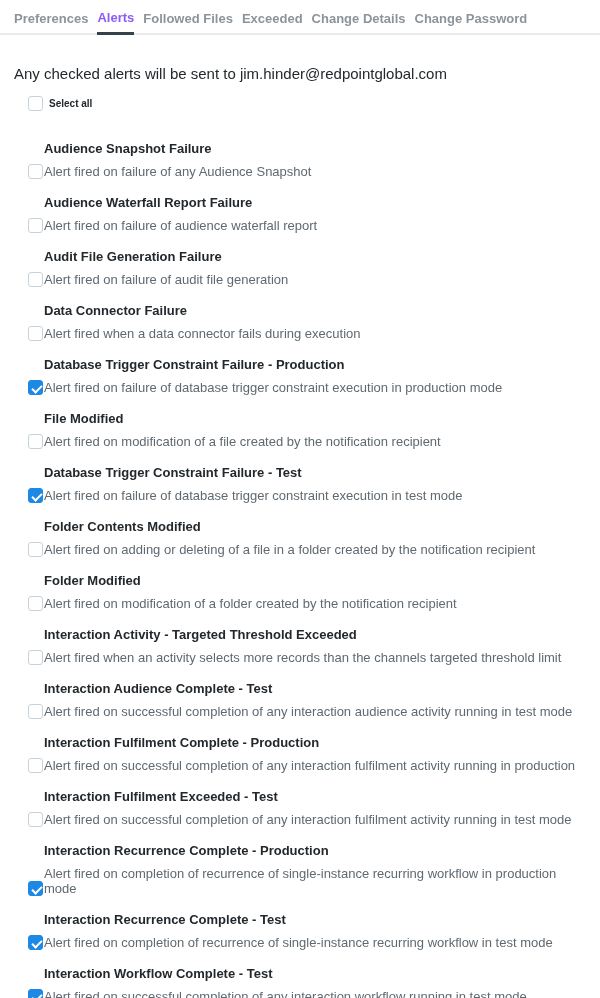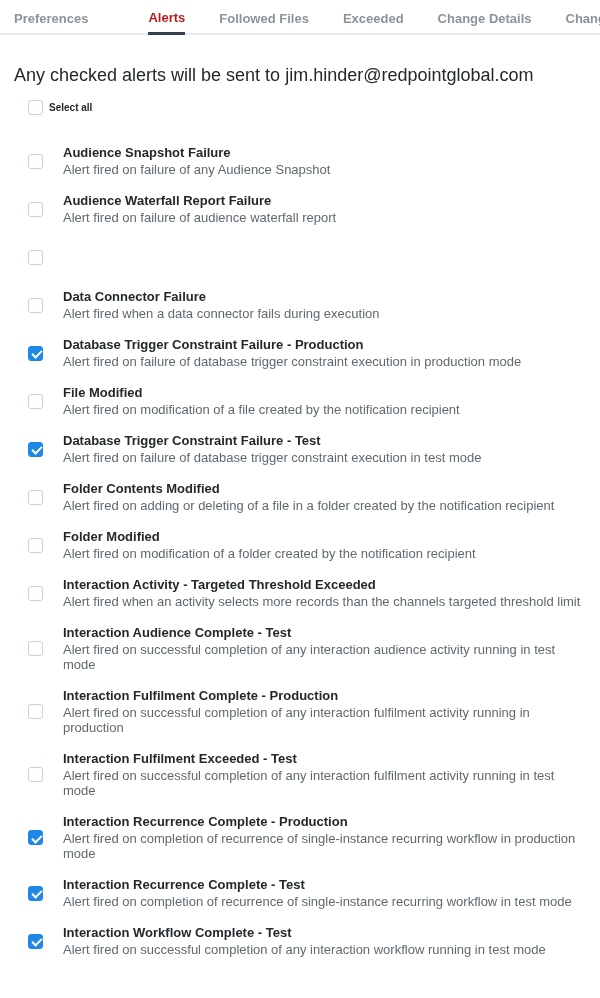--- a/index.html
+++ b/index.html
@@ -9,43 +9,42 @@
     height: 998px;
     font-family: "Liberation Sans", "DejaVu Sans", sans-serif;
     color: #23282c;
     overflow: hidden;
   }
 
   
   .tabs {
     display: flex;
     align-items: flex-end;
-    gap: 34px;
+    gap: 9px;
     padding: 10px 0 0 14px;
     border-bottom: 2px solid #e9ebec;
   }
   .tab {
     font-size: 13px;
     font-weight: bold;
     color: #8b949b;
     padding-bottom: 7px;
     cursor: pointer;
     white-space: nowrap;
   }
   .tab.active {
-    color: #b91c1c;
+    color: #8b5cf6;
     border-bottom: 3px solid #36424b;
     margin-bottom: -2px;
-    margin-left: 26px;
   }
 
   
   .intro {
     margin: 30px 14px 0 14px;
-    font-size: 18px;
+    font-size: 15px;
     color: #23282c;
   }
 
   
   .checkbox {
     width: 15px;
     height: 15px;
     flex: 0 0 15px;
     border: 1px solid #c7d3db;
     border-radius: 3px;
@@ -82,37 +81,37 @@
     font-weight: bold;
     color: #23282c;
   }
 
   
   .alert-list {
     margin: 30px 14px 0 28px;
   }
   .alert-item {
     display: flex;
-    align-items: center;
-    gap: 20px;
+    align-items: flex-end;
+    gap: 1px;
     margin-bottom: 16px;
     min-height: 32px;
   }
   .alert-text { line-height: 1; }
   .alert-title {
     font-size: 13px;
     font-weight: bold;
     color: #23282c;
     line-height: 15px;
   }
   .alert-desc {
     font-size: 13px;
     color: #5f6970;
     line-height: 15px;
-    margin-top: 2px;
+    margin-top: 8px;
   }
 </style>
 </head>
 <body>
 
 <div class="tabs" id="tab-bar">
     <div class="tab">Preferences</div>
     <div class="tab active">Alerts</div>
     <div class="tab">Followed Files</div>
     <div class="tab">Exceeded</div>
@@ -137,20 +136,24 @@
   </div>
     <div class="alert-item">
     <span class="checkbox"></span>
     <div class="alert-text">
       <div class="alert-title">Audience Waterfall Report Failure</div>
       <div class="alert-desc">Alert fired on failure of audience waterfall report</div>
     </div>
   </div>
     <div class="alert-item">
     <span class="checkbox"></span>
+    <div class="alert-text">
+      <div class="alert-title">Audit File Generation Failure</div>
+      <div class="alert-desc">Alert fired on failure of audit file generation</div>
+    </div>
   </div>
     <div class="alert-item">
     <span class="checkbox"></span>
     <div class="alert-text">
       <div class="alert-title">Data Connector Failure</div>
       <div class="alert-desc">Alert fired when a data connector fails during execution</div>
     </div>
   </div>
     <div class="alert-item">
     <span class="checkbox checked"></span>

